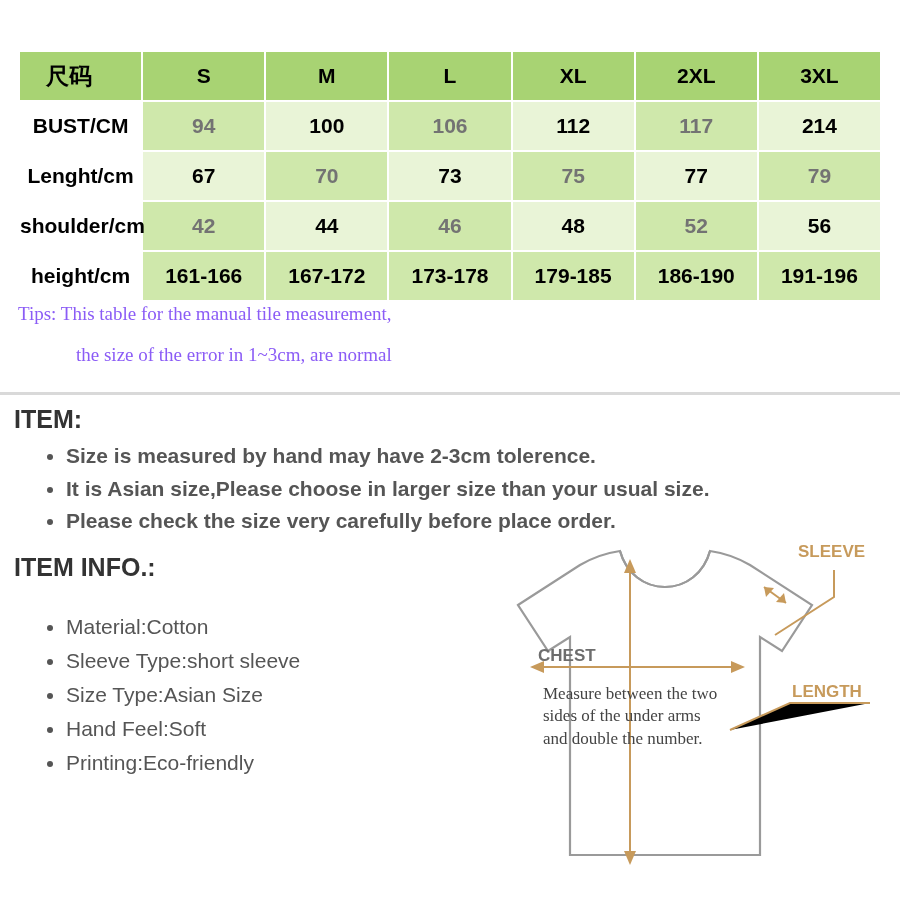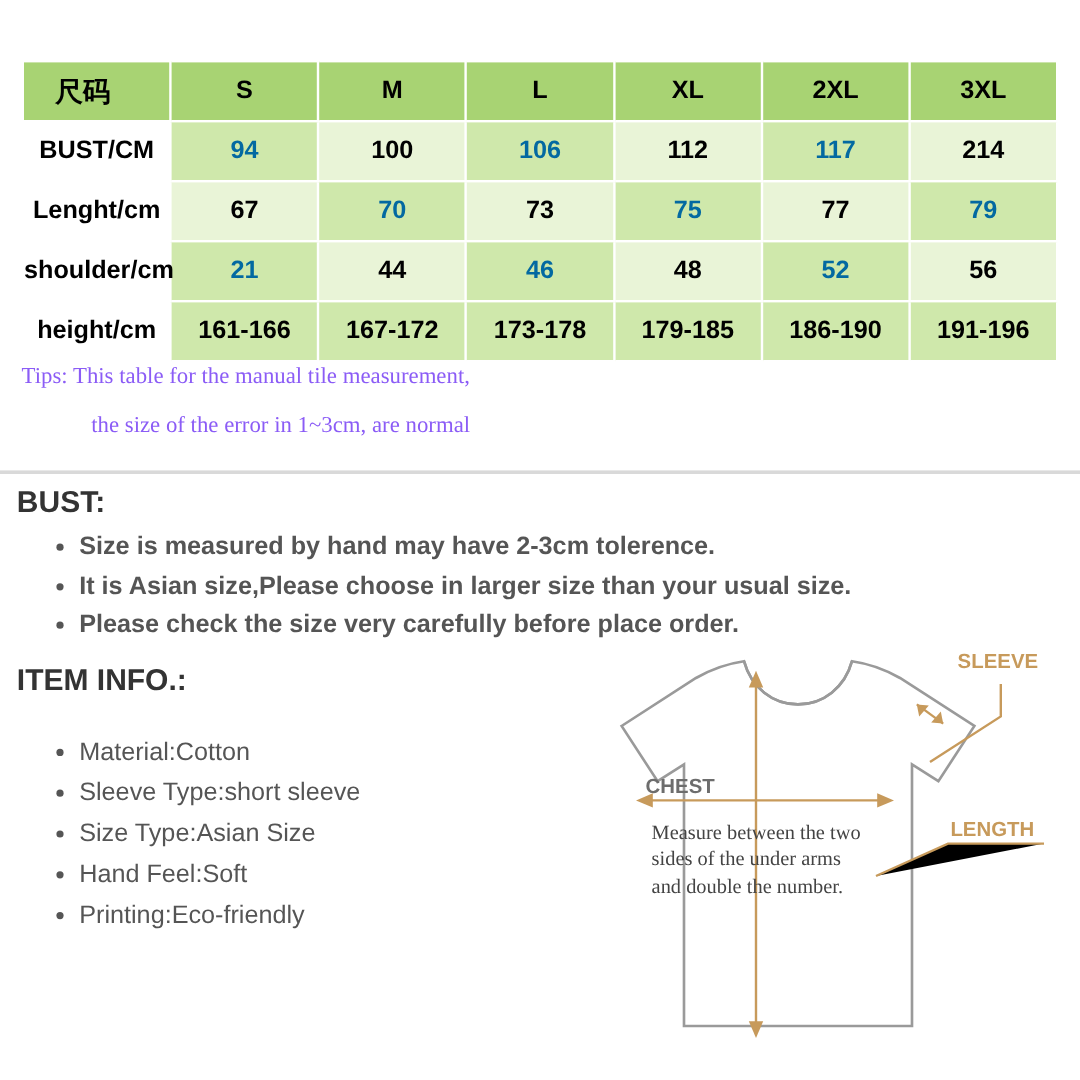--- a/index.html
+++ b/index.html
@@ -47,21 +47,21 @@
     font-size: 23px;
   }
   .rowlabel {
     background: #ffffff;
     color: #000000;
     font-size: 21px;
     border-left: 2px solid #a8d373;
   }
   .cell-dark {
     background: #cfe8ab;
-    color: #0369a1;
+    color: #737373;
   }
   .cell-light {
     background: #e9f4d7;
     color: #000;
   }
   .cell-h {
     background: #cfe8ab;
     color: #000;
     font-size: 20px;
   }
@@ -187,21 +187,21 @@
       <td class="rowlabel">Lenght/cm</td>
       <td class="cell-light">67</td>
       <td class="cell-dark">70</td>
       <td class="cell-light">73</td>
       <td class="cell-dark">75</td>
       <td class="cell-light">77</td>
       <td class="cell-dark">79</td>
     </tr>
     <tr>
       <td class="rowlabel">shoulder/cm</td>
-      <td class="cell-dark">21</td>
+      <td class="cell-dark">42</td>
       <td class="cell-light">44</td>
       <td class="cell-dark">46</td>
       <td class="cell-light">48</td>
       <td class="cell-dark">52</td>
       <td class="cell-light">56</td>
     </tr>
     <tr>
       <td class="rowlabel">height/cm</td>
       <td class="cell-h">161-166</td>
       <td class="cell-h">167-172</td>
@@ -215,21 +215,21 @@
 </div>
 
 <div class="tips">
   <span class="line1">Tips: This table for the manual tile measurement,</span>
   <span class="line2">the size of the error in 1~3cm, are normal</span>
 </div>
 
 <div class="divider"></div>
 
 <div class="note-section">
-  <div class="note-title">BUST:</div>
+  <div class="note-title">ITEM:</div>
   <ul class="note-list">
     <li>Size is measured by hand may have 2-3cm tolerence.</li>
     <li>It is Asian size,Please choose in larger size than your usual size.</li>
     <li>Please check the size very carefully before place order.</li>
   </ul>
 </div>
 
 <div class="item-info">
   <div class="item-title">ITEM INFO.:</div>
   <ul class="item-list">

